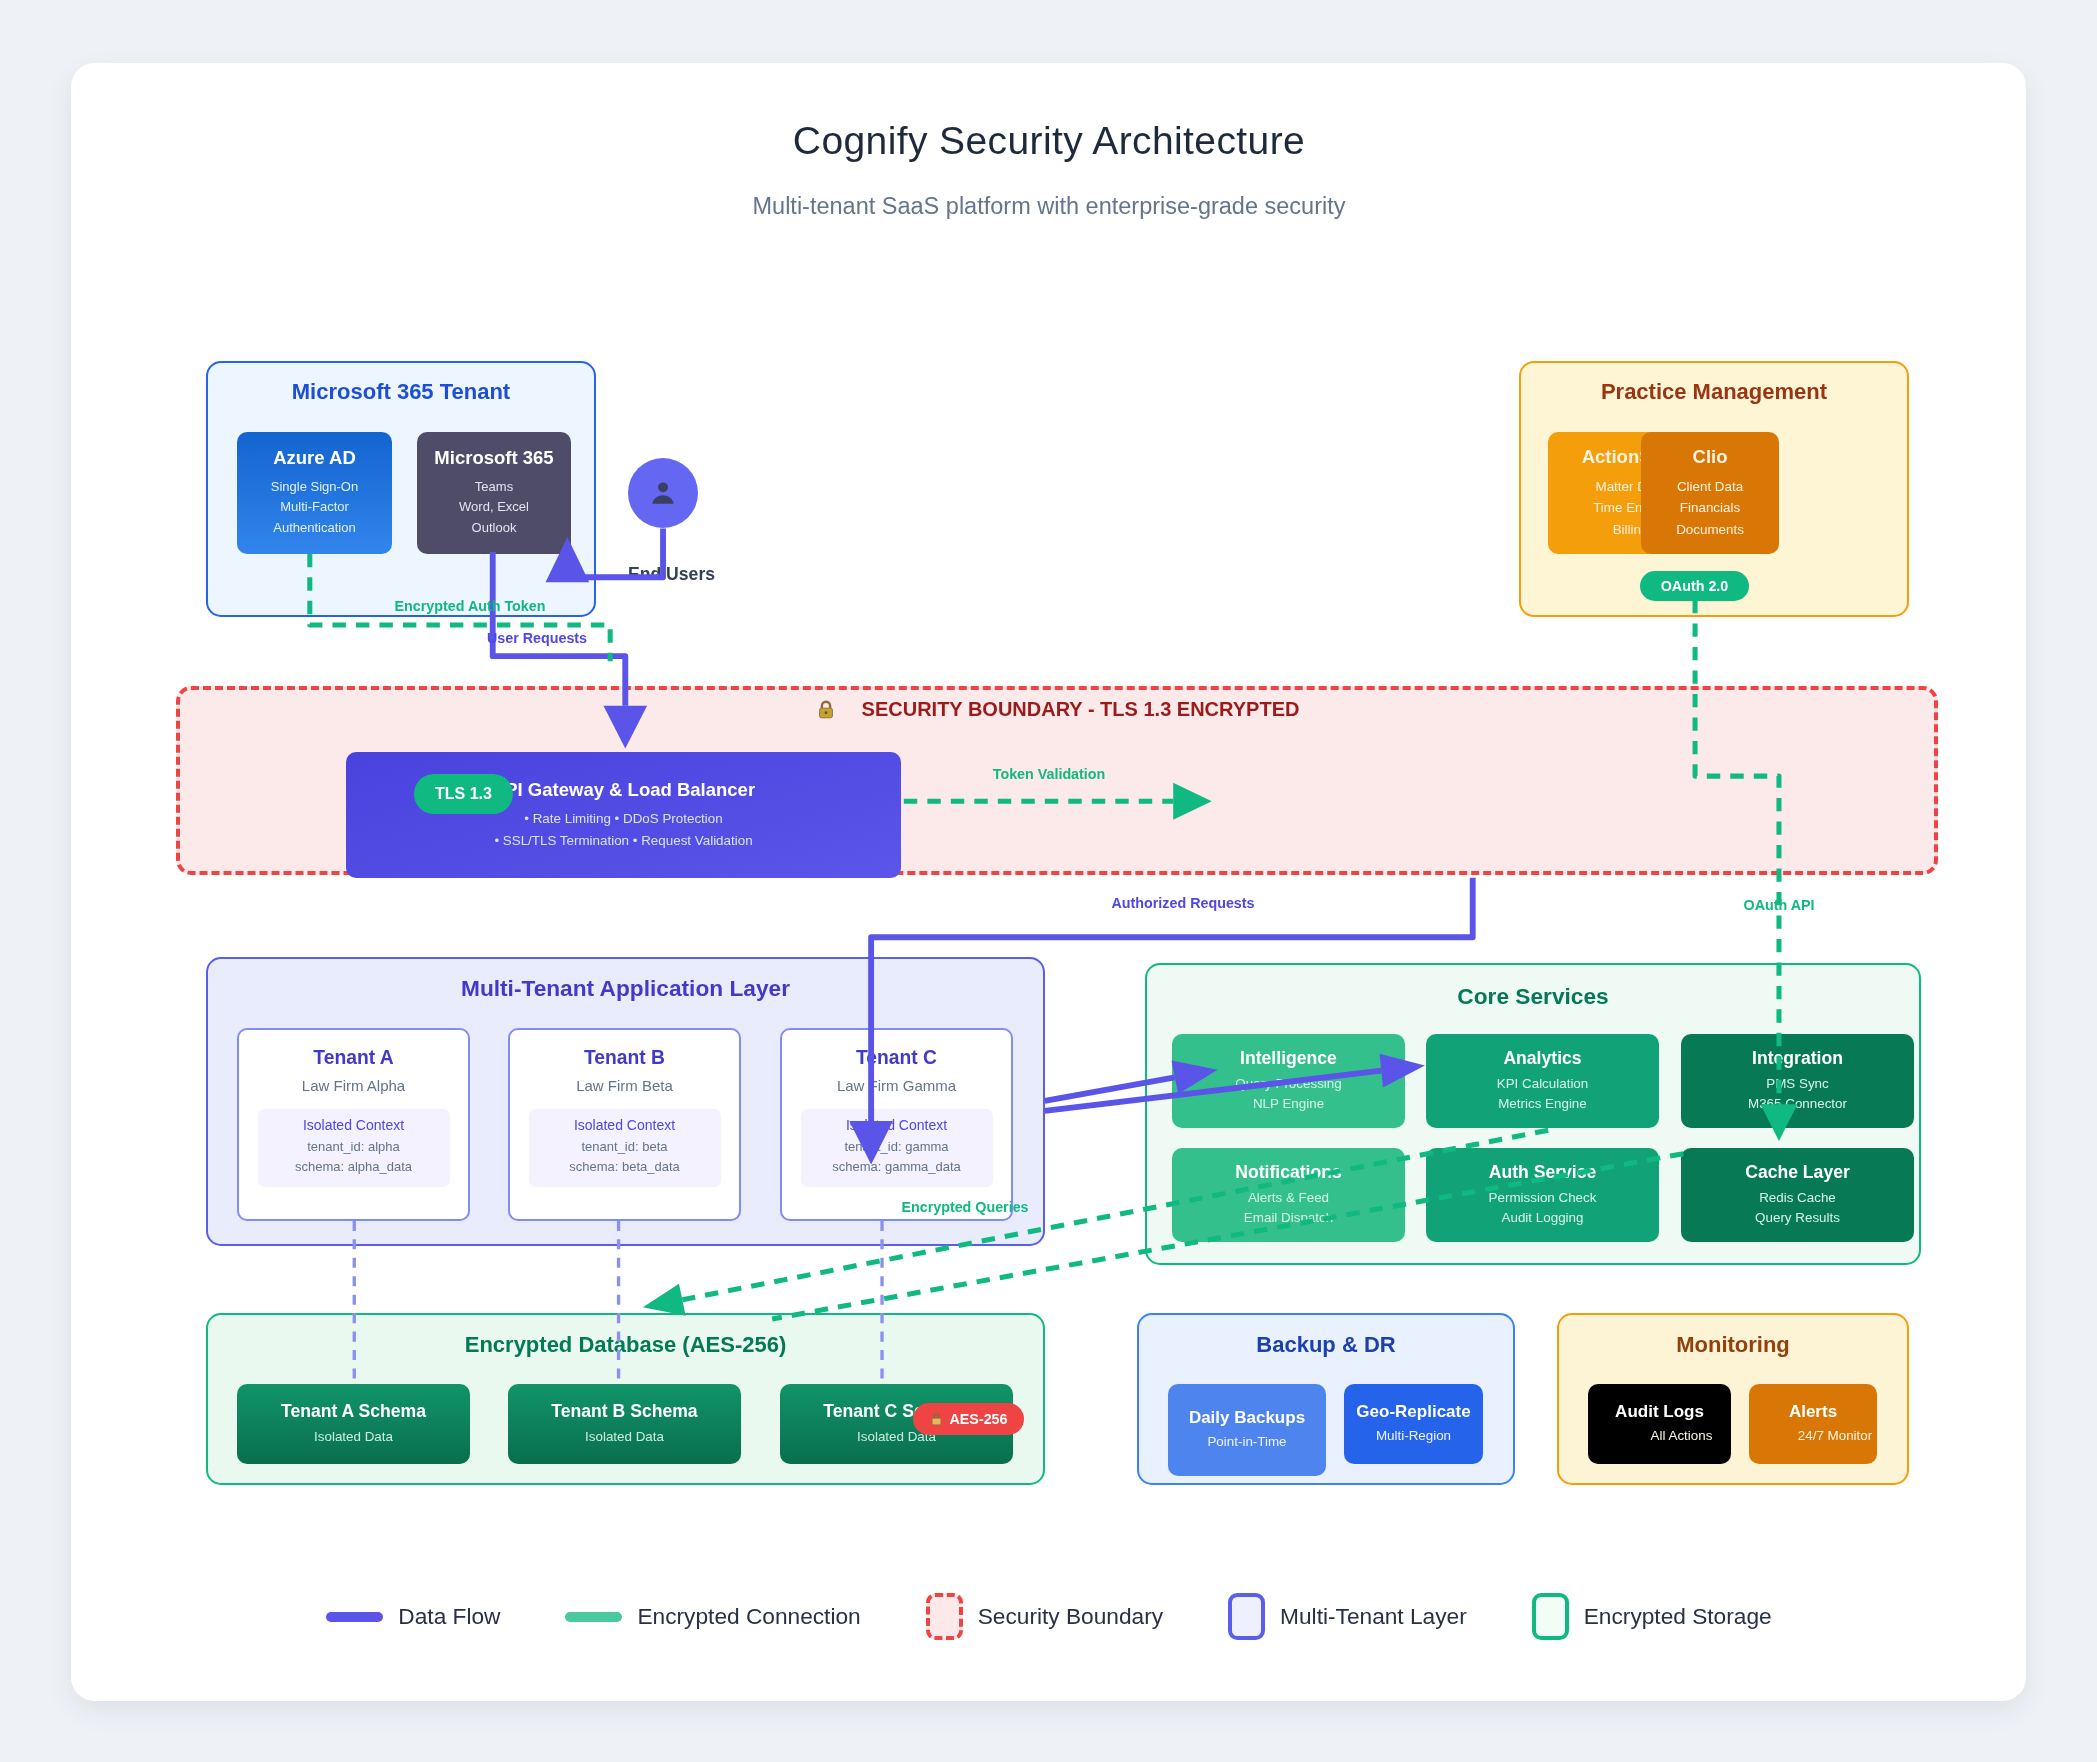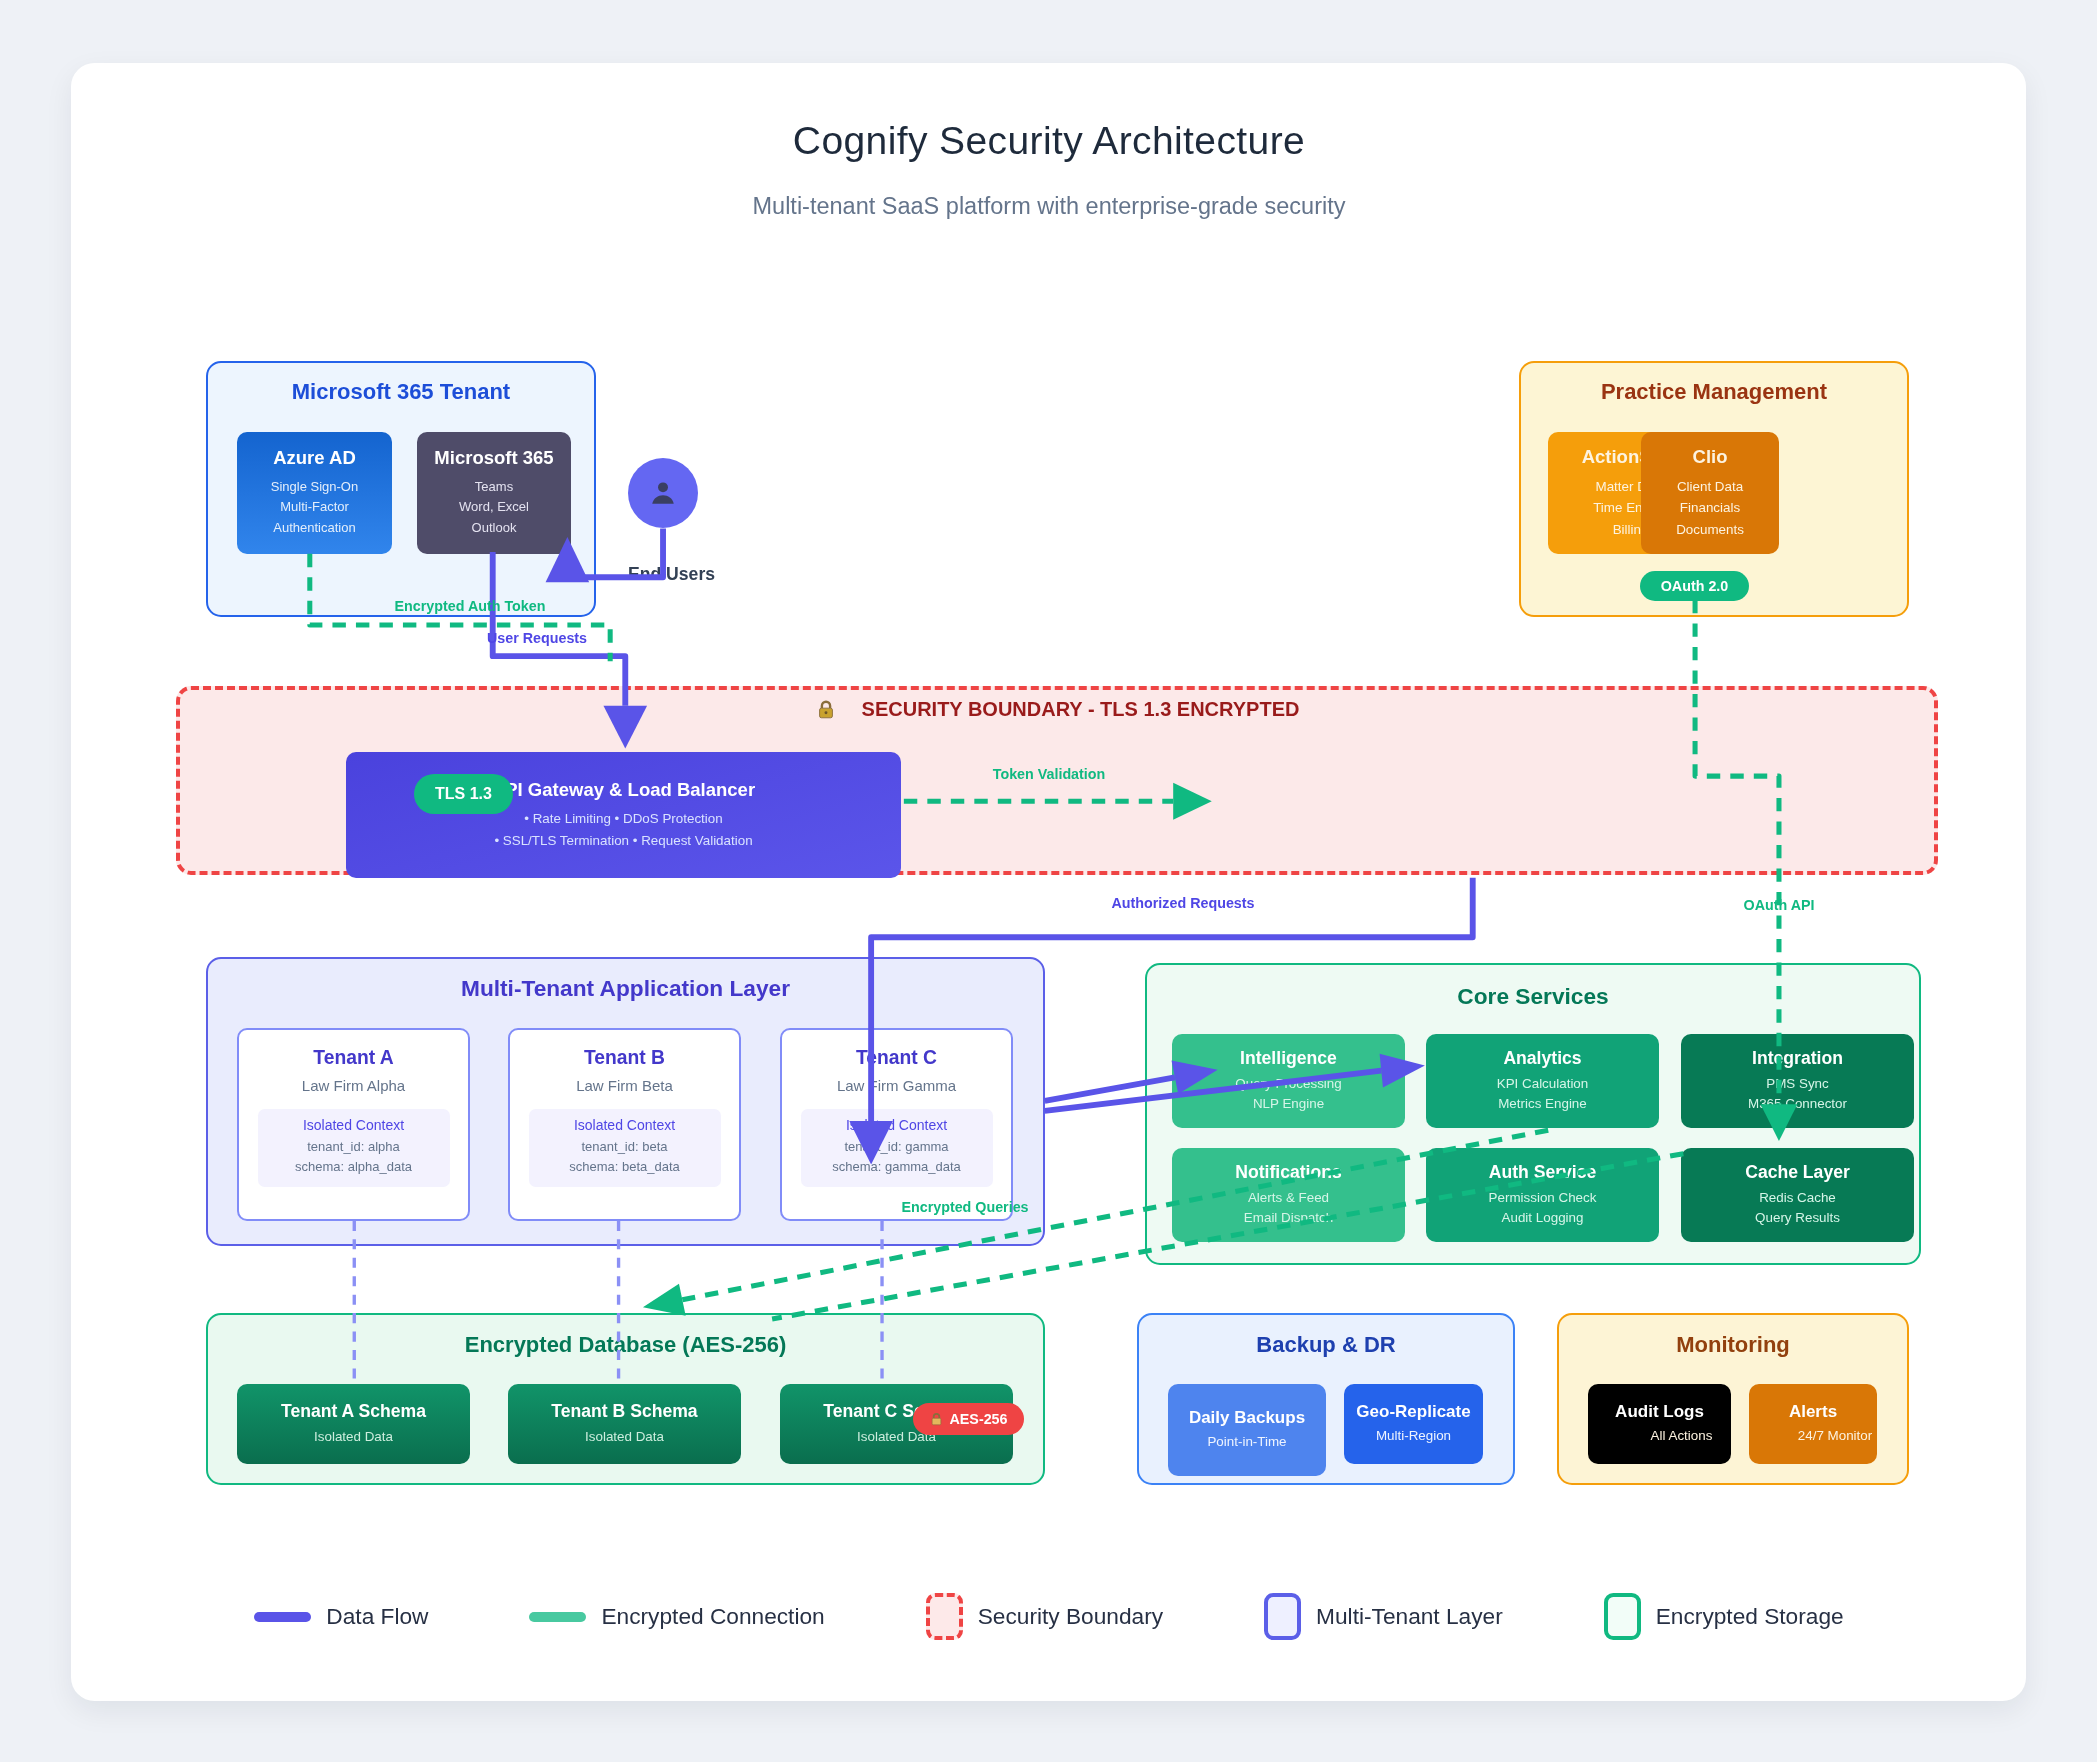--- a/index.html
+++ b/index.html
@@ -75,21 +75,21 @@
   .small-node .t{font-size:17px;margin-bottom:3.4px;}
   .small-node .l{font-size:13.4px;color:#eef4ff;}
   .mon-l .l{color:#fdf3e0;padding-left:44px;}
   
   .conn-label{position:absolute;transform:translate(-50%,-50%);font-weight:700;font-size:14.3px;white-space:nowrap;z-index:6;}
   .lbl-green{color:#10b981;}
   .lbl-purple{color:#4f46e5;}
   
   .connectors{position:absolute;left:0;top:0;z-index:5;pointer-events:none;}
   
-  .legend{left:0;top:1593px;width:2098px;display:flex;justify-content:center;align-items:center;gap:101px;}
+  .legend{left:0;top:1593px;width:2098px;display:flex;justify-content:center;align-items:center;gap:65px;}
   .legend-item{display:flex;align-items:center;gap:15px;}
   .legend-item span.txt{font-size:22.7px;color:#273044;}
   .sw-line{width:57px;height:10px;border-radius:5px;}
   .sw-line.purple{background:#5a54e8;}
   .sw-line.green{background:#48c9a0;}
   .sw-box{width:37px;height:47px;border-radius:9.2px;box-sizing:border-box;}
   .sw-box.red{background:#fde9e9;border:4.2px dashed #ef4444;}
   .sw-box.purple{background:#eef0ff;border:4.2px solid #5b5fe8;}
   .sw-box.green{background:#f2fdf8;border:4.2px solid #10b981;}
 </style>

